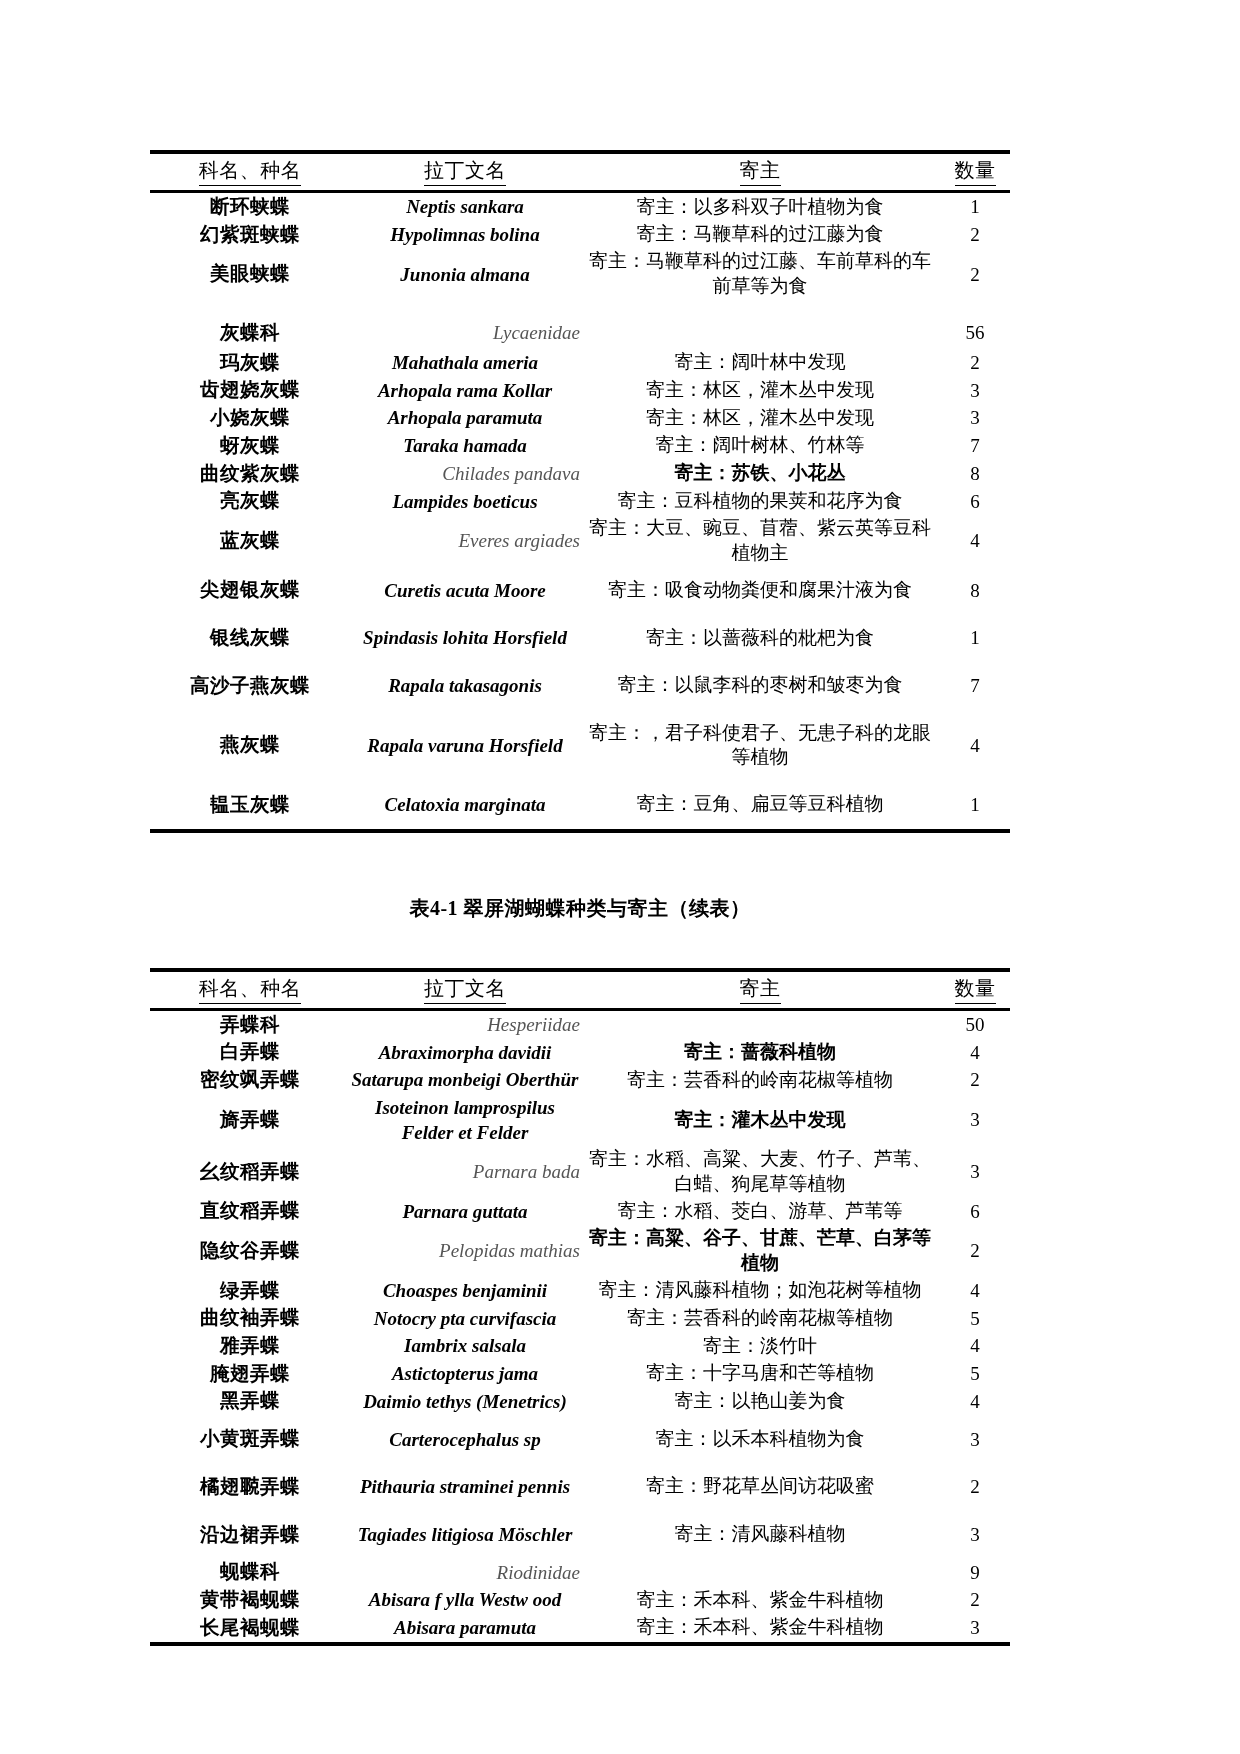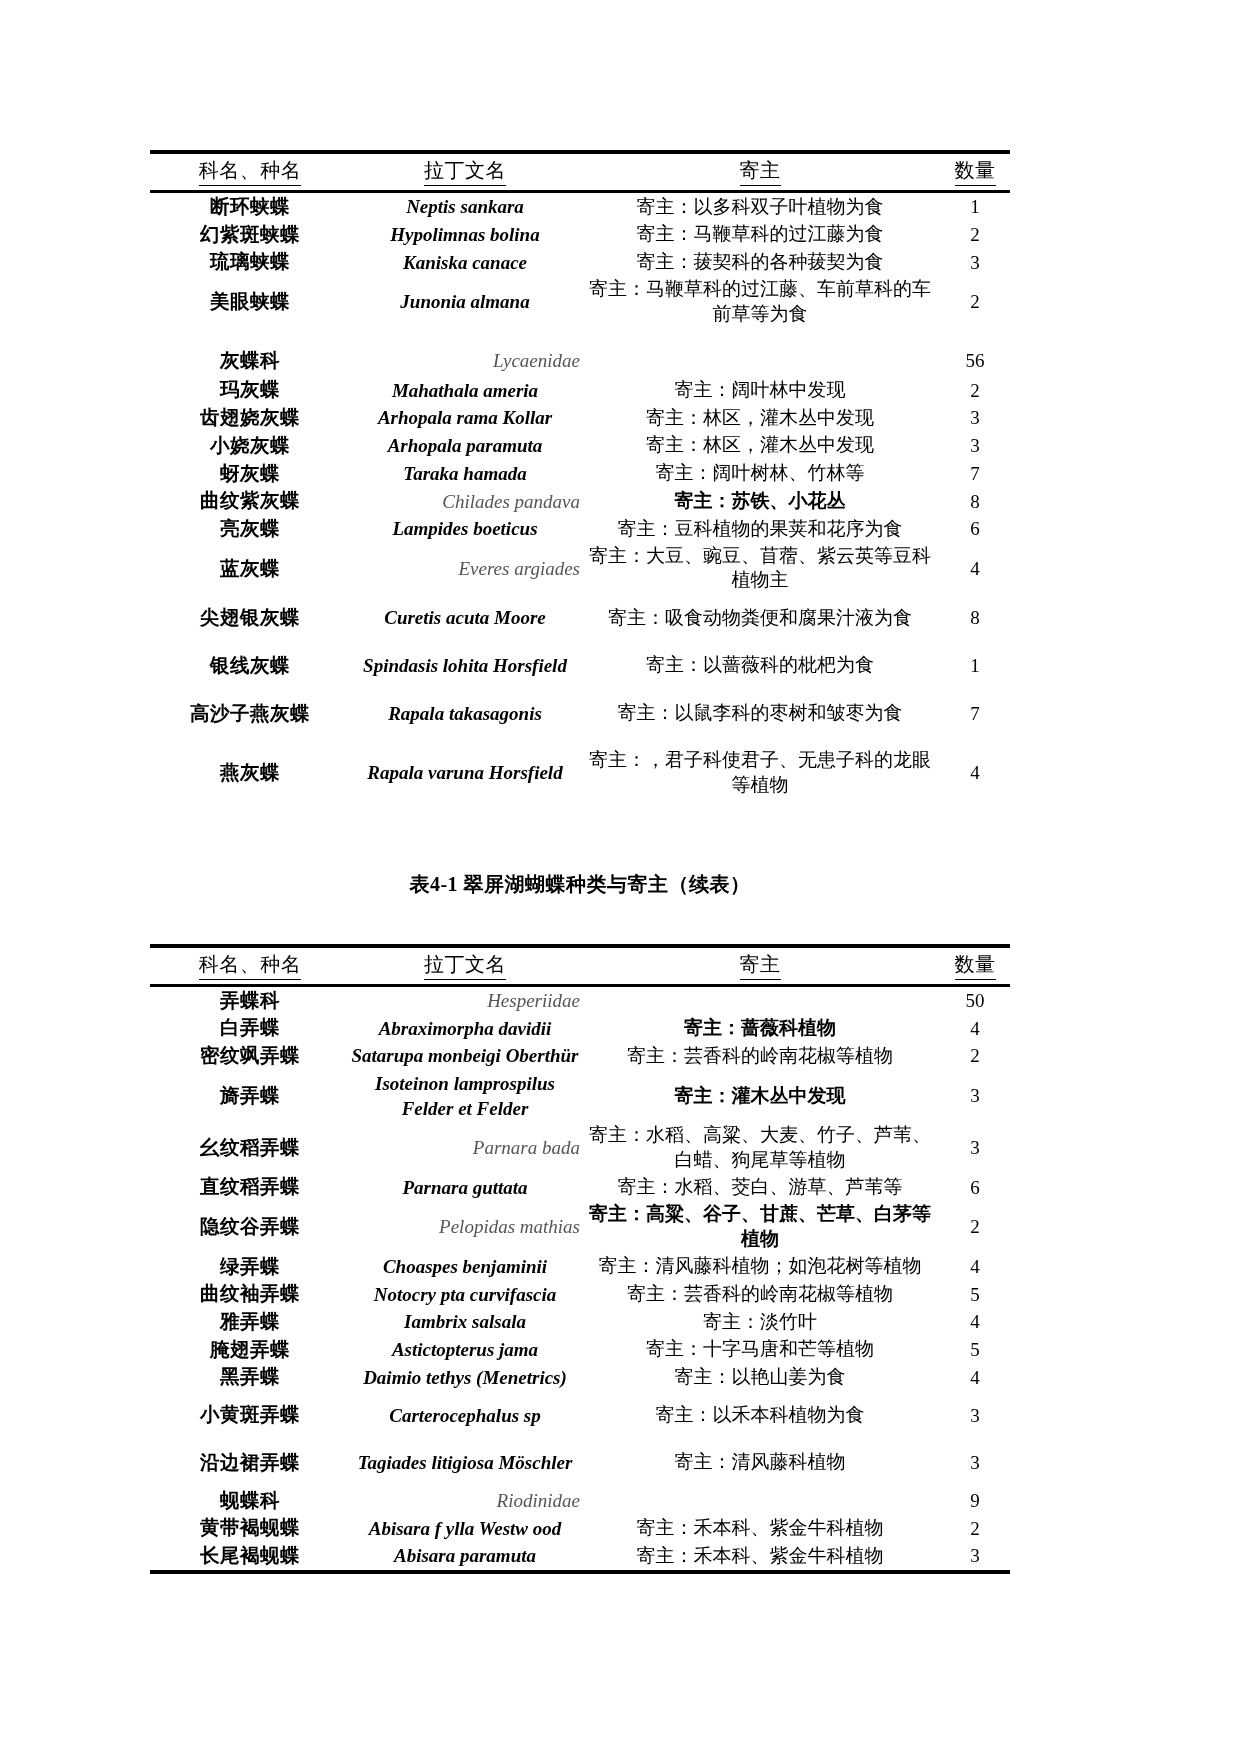--- a/index.html
+++ b/index.html
@@ -102,26 +102,20 @@
           <td class="host">寄主：以多科双子叶植物为食</td>
           <td class="qty">1</td>
         </tr>
         <tr>
           <td class="name">幻紫斑蛱蝶</td>
           <td class="latin">Hypolimnas bolina</td>
           <td class="host">寄主：马鞭草科的过江藤为食</td>
           <td class="qty">2</td>
         </tr>
         <tr>
-          <td class="name">琉璃蛱蝶</td>
-          <td class="latin">Kaniska canace</td>
-          <td class="host">寄主：菝契科的各种菝契为食</td>
-          <td class="qty">3</td>
-        </tr>
-        <tr>
           <td class="name">美眼蛱蝶</td>
           <td class="latin">Junonia almana</td>
           <td class="host">寄主：马鞭草科的过江藤、车前草科的车前草等为食</td>
           <td class="qty">2</td>
         </tr>
         <tr class="gap">
           <td class="name">灰蝶科</td>
           <td class="latin light">Lycaenidae</td>
           <td class="host"></td>
           <td class="qty">56</td>
@@ -184,20 +178,26 @@
           <td class="name">高沙子燕灰蝶</td>
           <td class="latin">Rapala takasagonis</td>
           <td class="host">寄主：以鼠李科的枣树和皱枣为食</td>
           <td class="qty">7</td>
         </tr>
         <tr class="tall">
           <td class="name">燕灰蝶</td>
           <td class="latin">Rapala varuna Horsfield</td>
           <td class="host">寄主：，君子科使君子、无患子科的龙眼等植物</td>
           <td class="qty">4</td>
+        </tr>
+        <tr class="tall rule-bottom">
+          <td class="name">韫玉灰蝶</td>
+          <td class="latin">Celatoxia marginata</td>
+          <td class="host">寄主：豆角、扁豆等豆科植物</td>
+          <td class="qty">1</td>
         </tr>
       </tbody>
   </table>
 
   <div class="caption">表4-1  翠屏湖蝴蝶种类与寄主（续表）</div>
 
   <table class="tbl">
     <colgroup>
       <col class="c-name">
         <col class="c-latin">
@@ -285,20 +285,26 @@
           <td class="host">寄主：以艳山姜为食</td>
           <td class="qty">4</td>
         </tr>
         <tr class="tall">
           <td class="name">小黄斑弄蝶</td>
           <td class="latin">Carterocephalus sp</td>
           <td class="host">寄主：以禾本科植物为食</td>
           <td class="qty">3</td>
         </tr>
         <tr class="tall">
+          <td class="name">橘翅鿣弄蝶</td>
+          <td class="latin">Pithauria straminei pennis</td>
+          <td class="host">寄主：野花草丛间访花吸蜜</td>
+          <td class="qty">2</td>
+        </tr>
+        <tr class="tall">
           <td class="name">沿边裙弄蝶</td>
           <td class="latin">Tagiades litigiosa Möschler</td>
           <td class="host">寄主：清风藤科植物</td>
           <td class="qty">3</td>
         </tr>
         <tr>
           <td class="name">蚬蝶科</td>
           <td class="latin light">Riodinidae</td>
           <td class="host"></td>
           <td class="qty">9</td>

